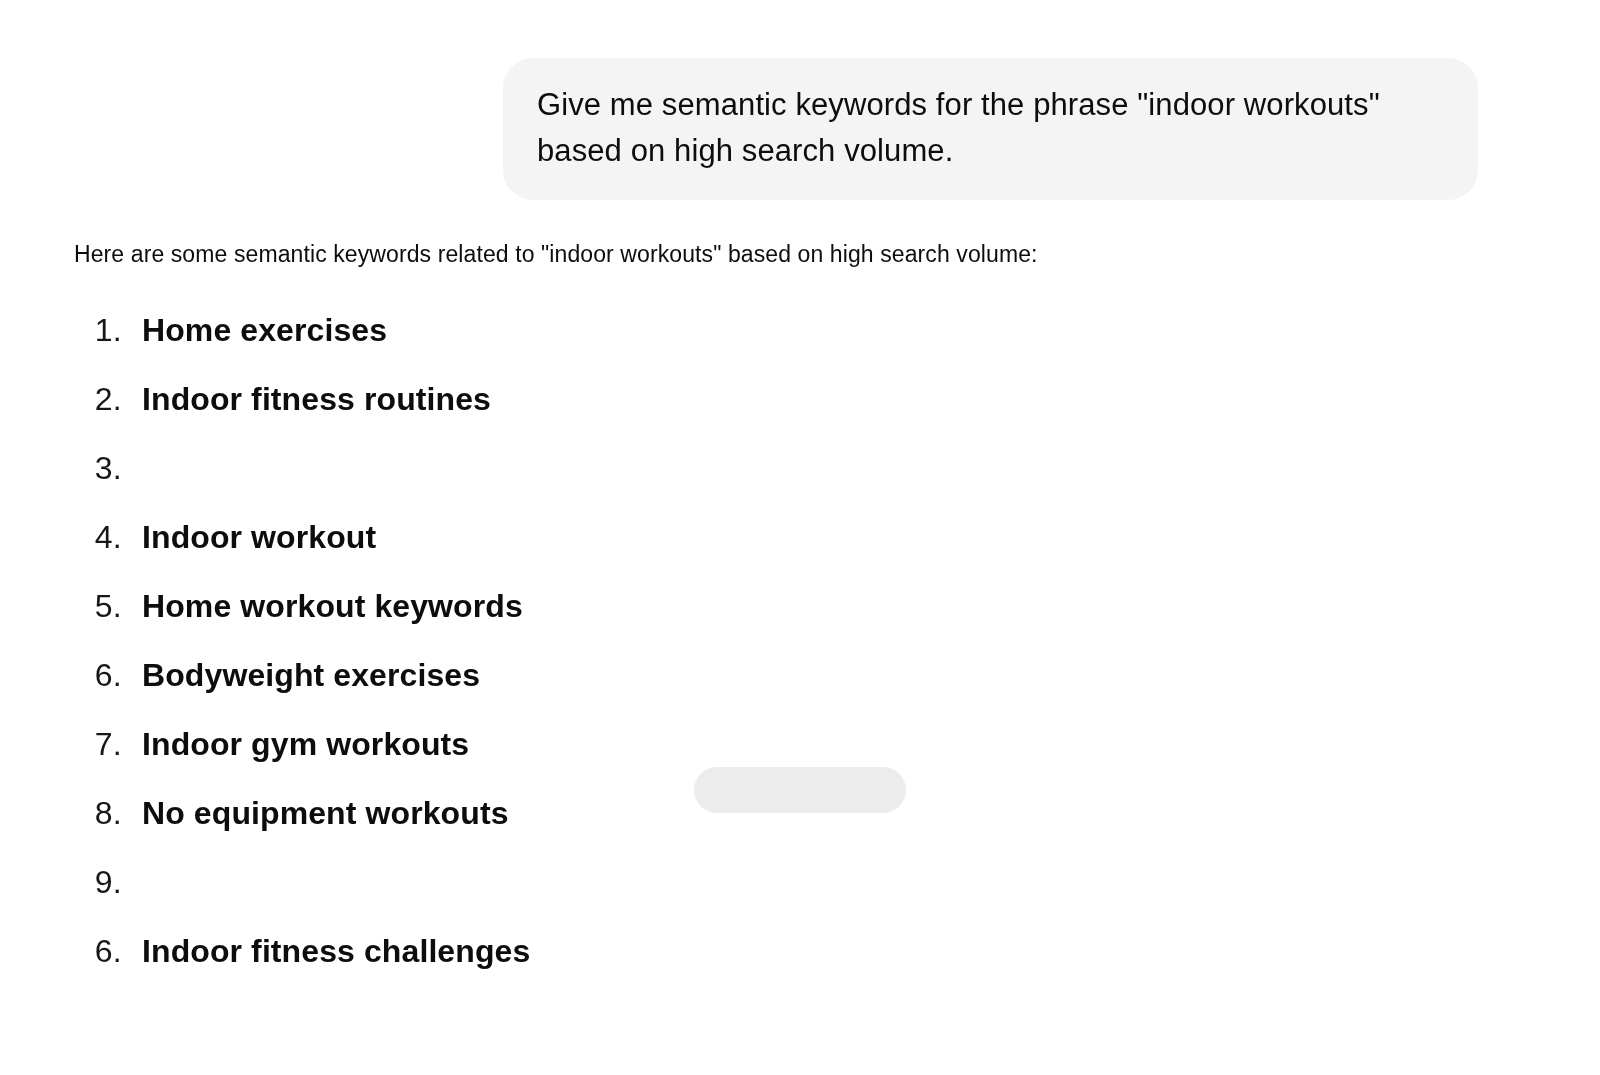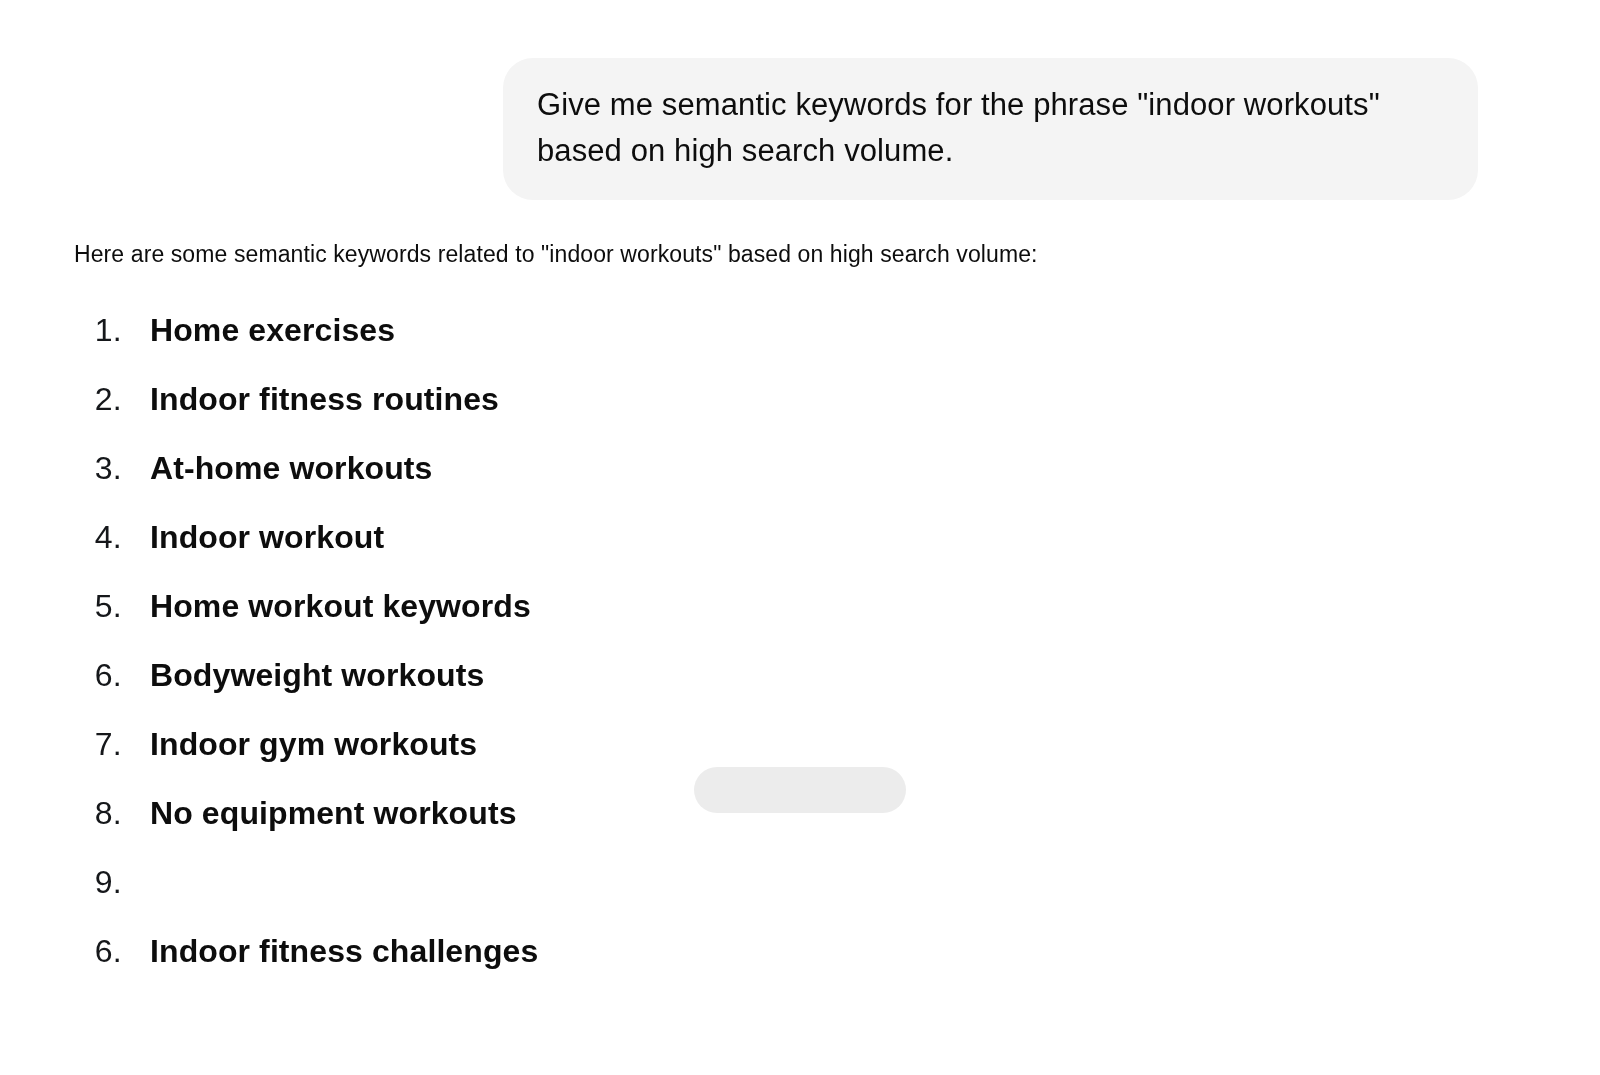--- a/index.html
+++ b/index.html
@@ -90,21 +90,21 @@
     font-weight: 400;
     color: #15171a;
     letter-spacing: 0.3px;
     flex: 0 0 48px;
   }
 
   .keyword-label {
     font-size: 32px;
     font-weight: 700;
     color: #0d0d0d;
-    margin-left: 28px;
+    margin-left: 20px;
     letter-spacing: 0.1px;
     white-space: nowrap;
   }
 
   
   .bottom-peek {
     position: absolute;
     left: 50%;
     transform: translateX(-50%);
     bottom: -36px;
@@ -132,33 +132,32 @@
       <li class="keyword-item">
         <span class="keyword-number">1.</span>
         <span class="keyword-label">Home exercises</span>
       </li>
       <li class="keyword-item">
         <span class="keyword-number">2.</span>
         <span class="keyword-label">Indoor fitness routines</span>
       </li>
       <li class="keyword-item">
         <span class="keyword-number">3.</span>
-        <span class="keyword-label">At-home workouts</span>
       </li>
       <li class="keyword-item">
         <span class="keyword-number">4.</span>
         <span class="keyword-label">Indoor workout</span>
       </li>
       <li class="keyword-item">
         <span class="keyword-number">5.</span>
         <span class="keyword-label">Home workout keywords</span>
       </li>
       <li class="keyword-item">
         <span class="keyword-number">6.</span>
-        <span class="keyword-label">Bodyweight workouts</span>
+        <span class="keyword-label">Bodyweight exercises</span>
       </li>
       <li class="keyword-item">
         <span class="keyword-number">7.</span>
         <span class="keyword-label">Indoor gym workouts</span>
       </li>
       <li class="keyword-item">
         <span class="keyword-number">8.</span>
         <span class="keyword-label">No equipment workouts</span>
       </li>
       <li class="keyword-item">

